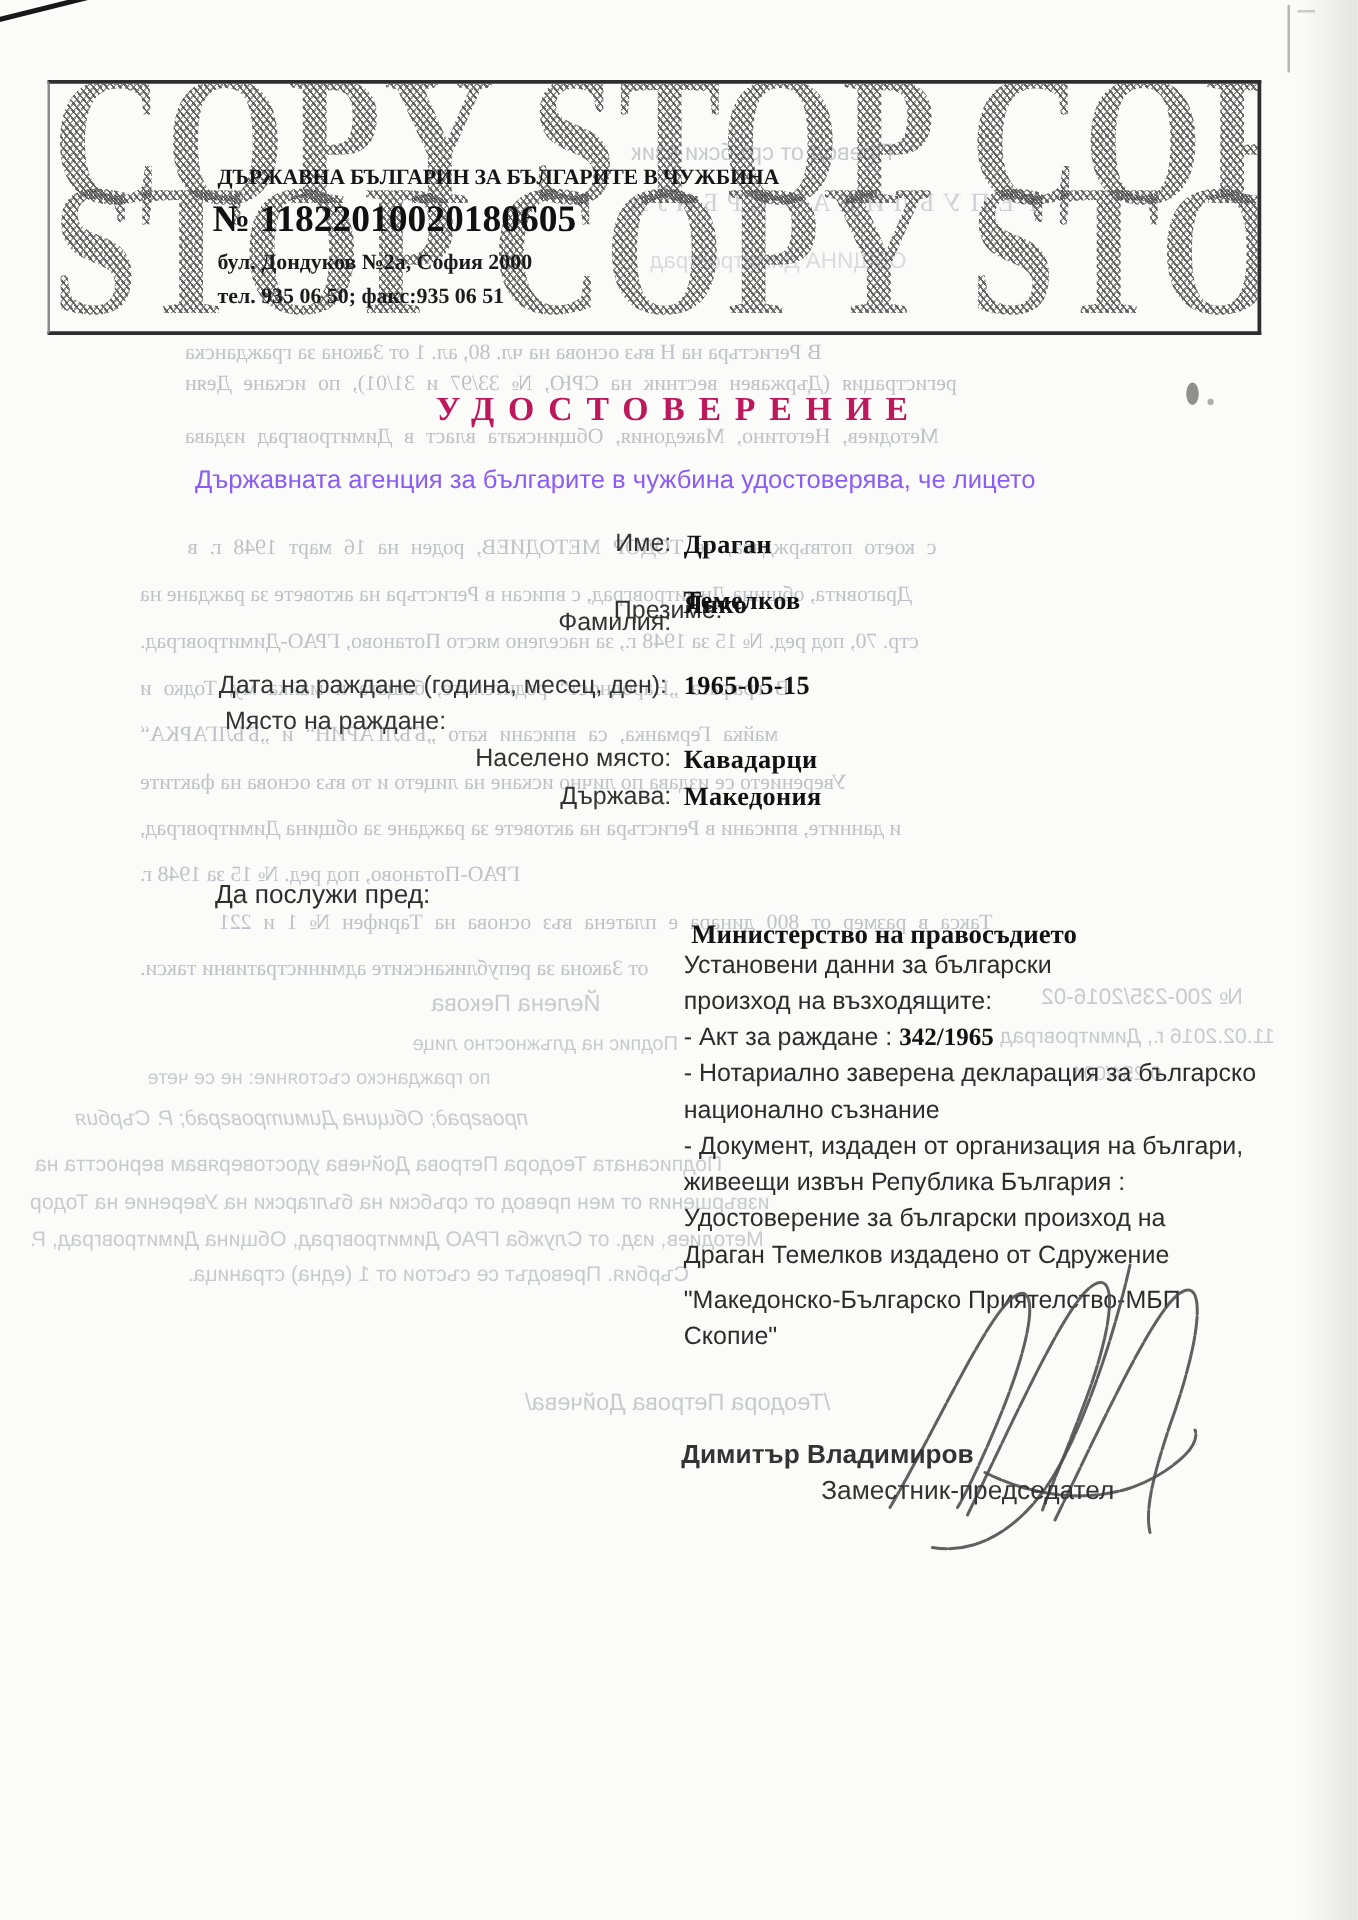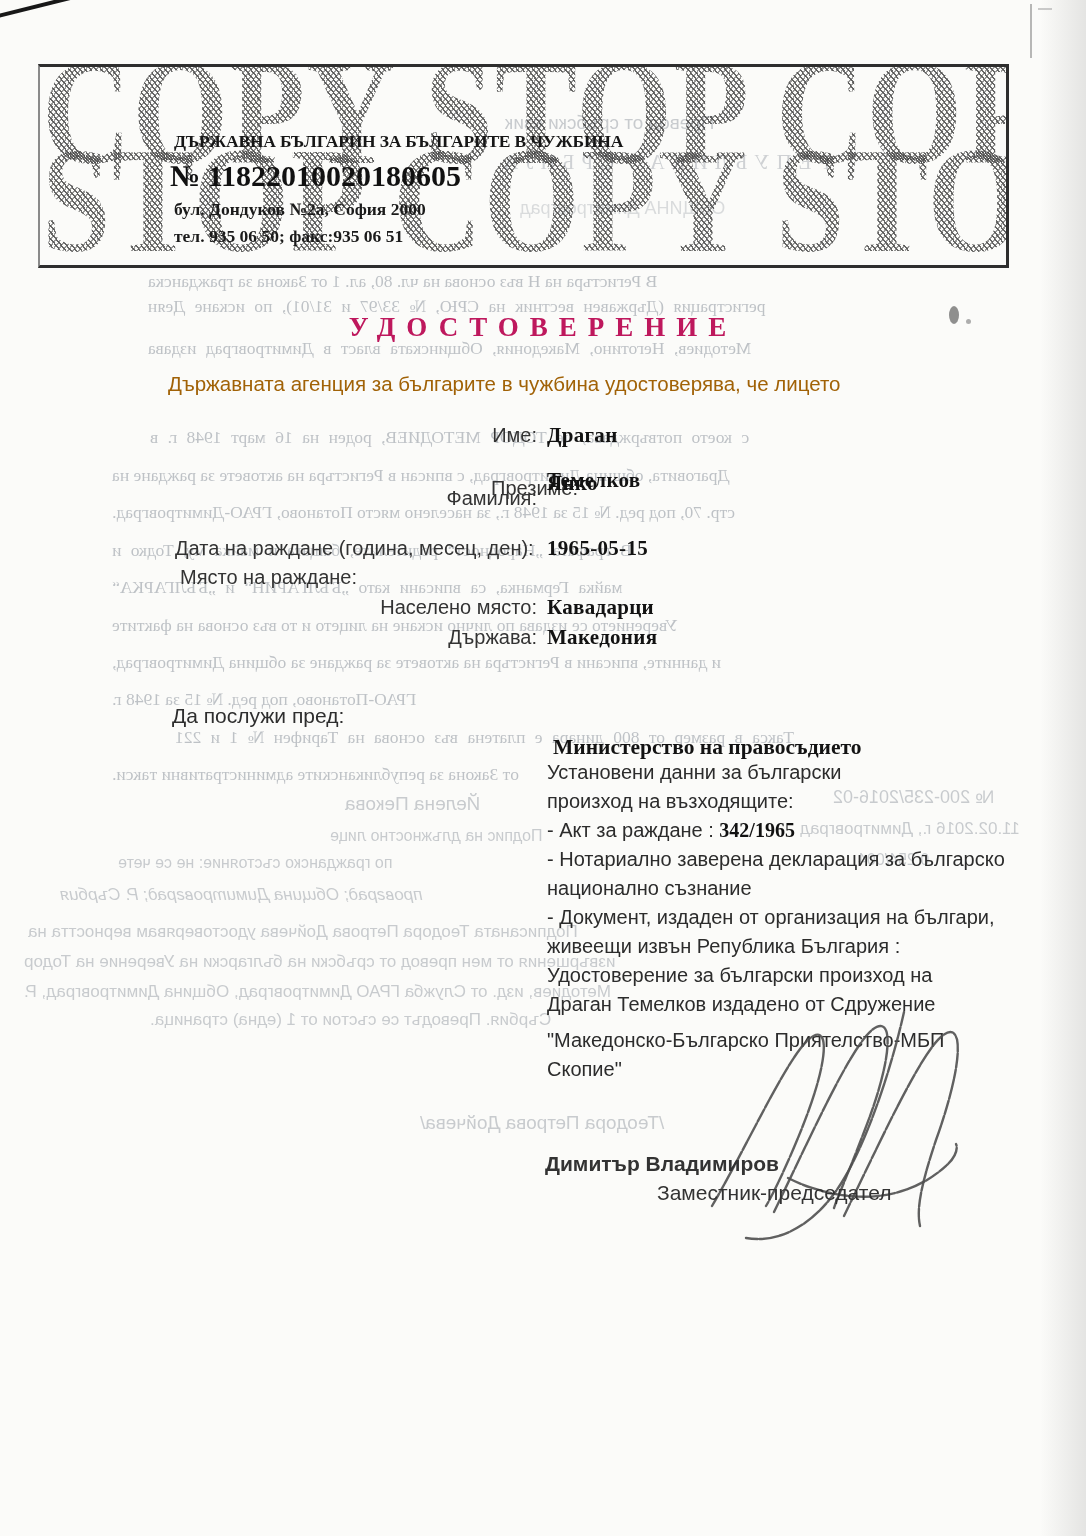--- a/index.html
+++ b/index.html
@@ -42,21 +42,21 @@
     font-weight:700;font-size:17.5px;letter-spacing:-0.2px;color:#161616;}
   .hb-number{position:absolute;left:130px;top:92px;font-family:"Liberation Serif",serif;
     font-weight:700;font-size:30px;color:#111;}
   .hb-addr{position:absolute;left:134px;top:132px;font-family:"Liberation Serif",serif;
     font-weight:700;font-size:17.5px;color:#1b1b1b;}
   .hb-phone{position:absolute;left:134px;top:159px;font-family:"Liberation Serif",serif;
     font-weight:700;font-size:17.5px;color:#1b1b1b;}
   
   .doc-title{position:absolute;left:0;top:312px;width:1086px;text-align:center;
     font-family:"Liberation Serif",serif;font-weight:700;font-size:27px;letter-spacing:11px;color:#be185d;}
-  .intro{position:absolute;left:168px;top:372px;font-size:20.5px;color:#a16207;}
+  .intro{position:absolute;left:156px;top:372px;font-size:20.5px;color:#8b5cf6;}
   .lab{position:absolute;left:0;width:537px;text-align:right;font-size:20px;color:#333;}
   .lab-l{position:absolute;font-size:20px;color:#333;}
   .val{position:absolute;left:547px;font-family:"Liberation Serif",serif;font-weight:700;
     font-size:21px;letter-spacing:.3px;color:#121212;}
   .origin{position:absolute;left:0;top:672px;width:1086px;text-align:center;
     font-family:"Liberation Serif",serif;font-weight:700;font-size:25px;color:#141414;}
   .purpose-label{position:absolute;left:172px;top:704px;font-size:21px;color:#2e2e2e;}
   .recipient{position:absolute;left:553px;top:735px;font-family:"Liberation Serif",serif;
     font-weight:700;font-size:21.5px;color:#131313;}
   .plines{position:absolute;left:547px;top:758px;width:480px;font-size:20px;color:#2c2c2c;}

